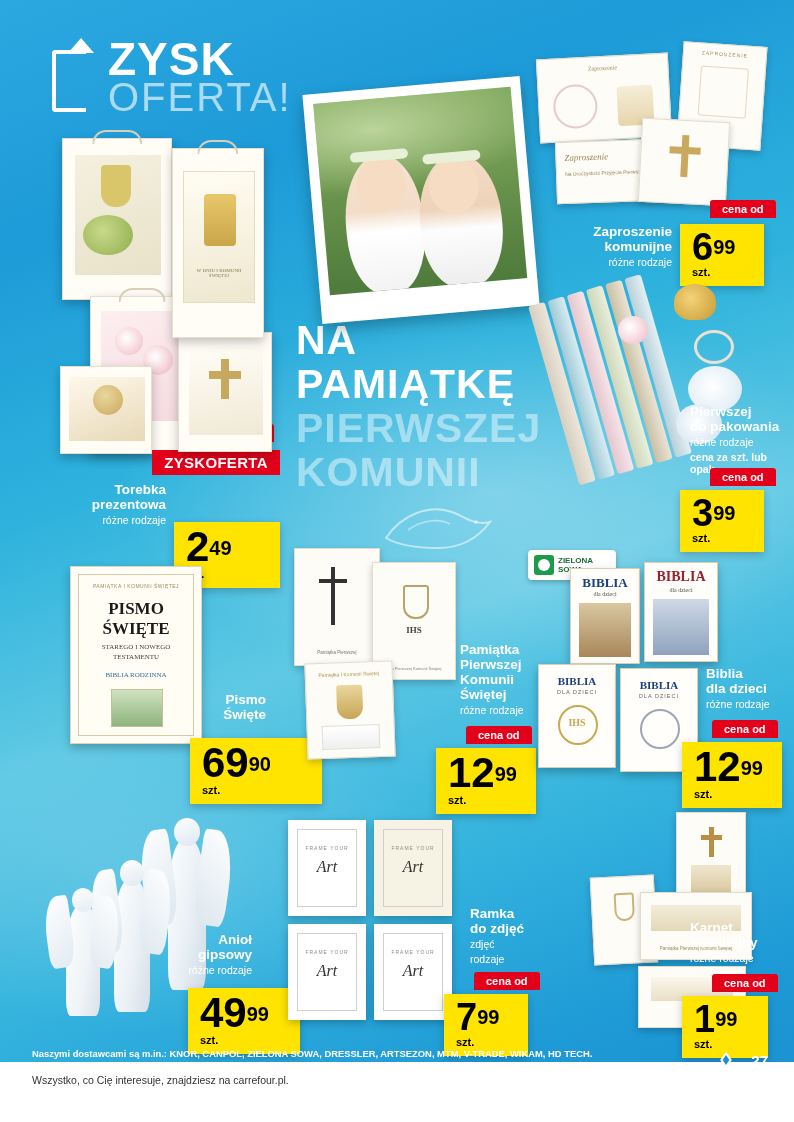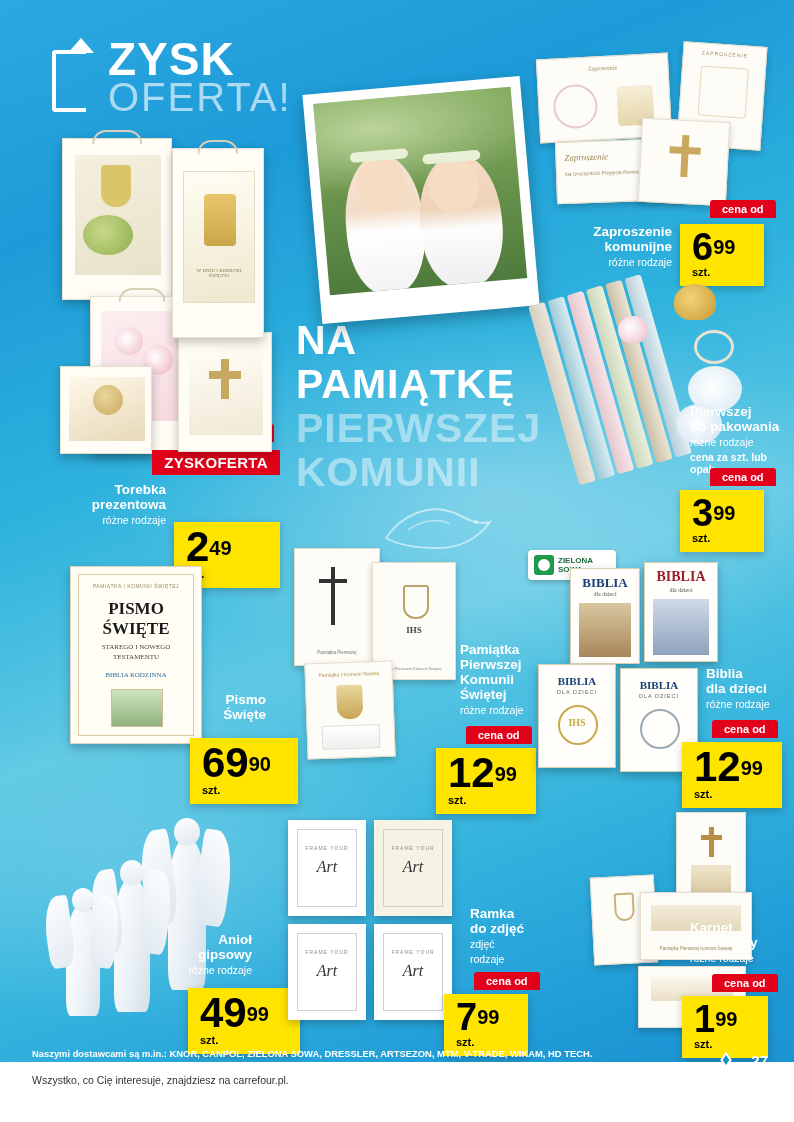--- a/index.html
+++ b/index.html
@@ -323,21 +323,21 @@
     <div style="position:absolute; left:0; right:0; top:52px; text-align:center; font-size:17px; font-weight:bold; color:#1a1a1a; font-family:'Liberation Serif', serif;">ŚWIĘTE</div>
     <div style="position:absolute; left:0; right:0; top:76px; text-align:center; font-size:7px; color:#444; font-family:'Liberation Serif', serif;">STAREGO I NOWEGO</div>
     <div style="position:absolute; left:0; right:0; top:86px; text-align:center; font-size:7px; color:#444; font-family:'Liberation Serif', serif;">TESTAMENTU</div>
     <div style="position:absolute; left:0; right:0; top:104px; text-align:center; font-size:7px; color:#2e6fa0; font-family:'Liberation Serif', serif;">BIBLIA RODZINNA</div>
     <div style="position:absolute; left:40px; top:122px; width:52px; height:38px; background:linear-gradient(180deg,#cfe3c0,#8fb37c); border:1px solid #c9bd9a;"></div>
   </div>
   <div class="pname right" style="left:160px; top:692px; width:106px;">
     <div class="t">Pismo</div>
     <div class="t">Święte</div>
   </div>
-  <div class="tag big" style="left:190px; top:738px; width:108px;">
+  <div class="tag big" style="left:190px; top:738px; width:132px;">
     <div class="price">
       <span class="int">69</span><span class="dec">90</span>
     </div>
     <span class="unit">szt.</span>
   </div>
 
   <div class="paper" style="position:absolute; left:294px; top:548px; width:86px; height:118px;">
     <div style="position:absolute; left:36px; top:18px; width:4px; height:58px; background:#333;"></div>
     <div style="position:absolute; left:24px; top:30px; width:28px; height:4px; background:#333;"></div>
     <div style="position:absolute; left:0; right:0; bottom:10px; text-align:center; font-size:4.5px; color:#777;">Pamiątka Pierwszej</div>

